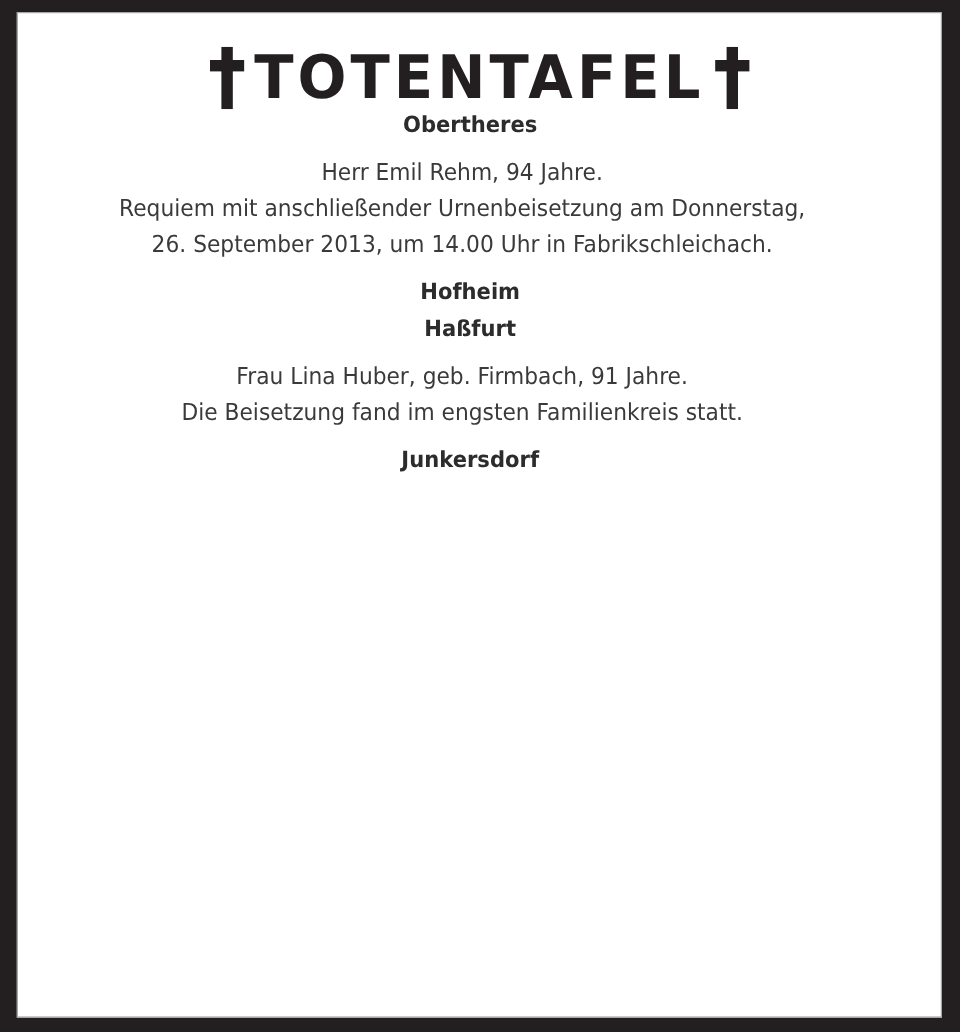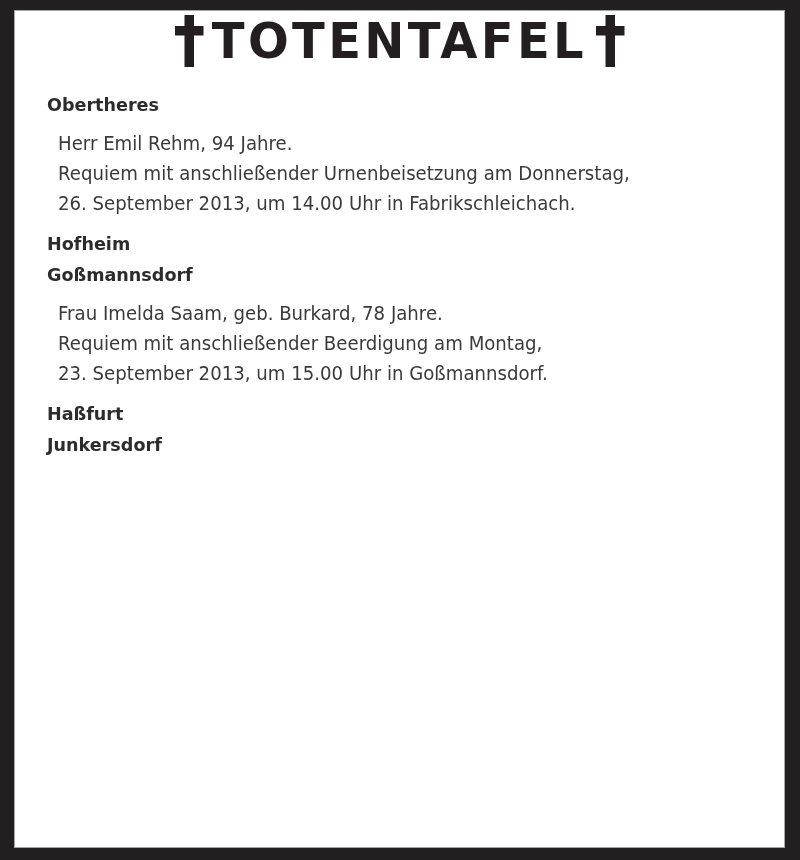--- a/index.html
+++ b/index.html
@@ -30,21 +30,21 @@
     height: 100%;
     background: #ffffff;
     border: 1px solid #a8a8a8;
     padding: 0;
     overflow: hidden;
   }
 
   
   #notice-title {
     display: flex;
-    align-items: flex-start;
+    align-items: flex-end;
     justify-content: center;
     height: 80px;
     padding-top: 4px;
     box-sizing: border-box;
   }
   .cross-icon {
     display: block;
     width: 30px;
     height: 52px;
     flex: none;
@@ -57,21 +57,22 @@
     line-height: 52px;
     letter-spacing: 3.5px;
     color: #231f20;
     white-space: nowrap;
     transform: scaleX(0.96);
     transform-origin: center;
   }
 
   
   #entries {
-    padding: 0 0 0 32px;
+    padding: 0 0 0 22px;
+    text-align: center;
   }
   .entry {
     margin: 0 0 4px 0;
   }
   .entry-heading {
     font-family: "DejaVu Sans", "Liberation Sans", sans-serif;
     font-weight: 700;
     font-size: 18.5px;
     line-height: 27px;
     color: #2c2c2c;
@@ -124,29 +125,25 @@
           <div class="entry-lines">
             <div class="entry-line">Herr Emil Rehm, 94 Jahre.</div>
             <div class="entry-line">Requiem mit anschließender Urnenbeisetzung am Donnerstag,</div>
             <div class="entry-line">26. September 2013, um 14.00 Uhr in Fabrikschleichach.</div>
           </div>
         </div>
         <div class="entry">
           <div class="entry-heading">Hofheim</div>
         </div>
         <div class="entry">
-          <div class="entry-heading">Goßmannsdorf</div>
+          <div class="entry-heading">Haßfurt</div>
           <div class="entry-lines">
-            <div class="entry-line">Frau Imelda Saam, geb. Burkard, 78 Jahre.</div>
-            <div class="entry-line">Requiem mit anschließender Beerdigung am Montag,</div>
-            <div class="entry-line">23. September 2013, um 15.00 Uhr in Goßmannsdorf.</div>
+            <div class="entry-line">Frau Lina Huber, geb. Firmbach, 91 Jahre.</div>
+            <div class="entry-line">Die Beisetzung fand im engsten Familienkreis statt.</div>
           </div>
-        </div>
-        <div class="entry">
-          <div class="entry-heading">Haßfurt</div>
         </div>
         <div class="entry">
           <div class="entry-heading">Junkersdorf</div>
         </div>
       </div>
 
   </div>
 </div>
 
 </body></html>

